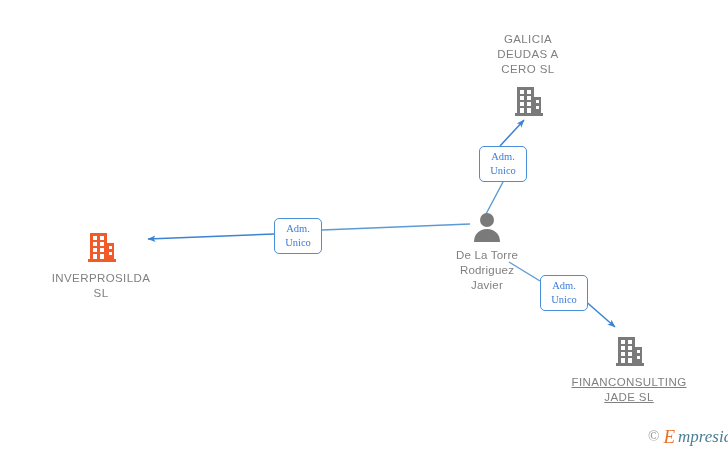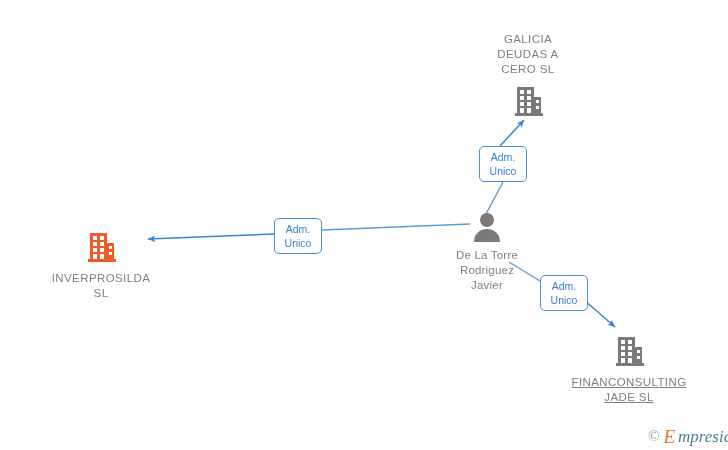--- a/index.html
+++ b/index.html
@@ -52,21 +52,21 @@
     border: 1.2px solid #4a90d9;
     border-radius: 5px;
     background: #ffffff;
     color: #3b7dd8;
     font-size: 10.5px;
     line-height: 14px;
     text-align: center;
     padding: 3px 6px 19px 6px;
     white-space: pre-line;
     box-sizing: border-box;
-    font-family: Liberation Sans, sans-serif;
+    font-family: Liberation Serif, serif;
   }
   .logo {
     position: absolute;
     display: flex;
     align-items: center;
     gap: 4px;
   }
   .logo-c {
     color: #9a9a9a;
     font-size: 15px;

